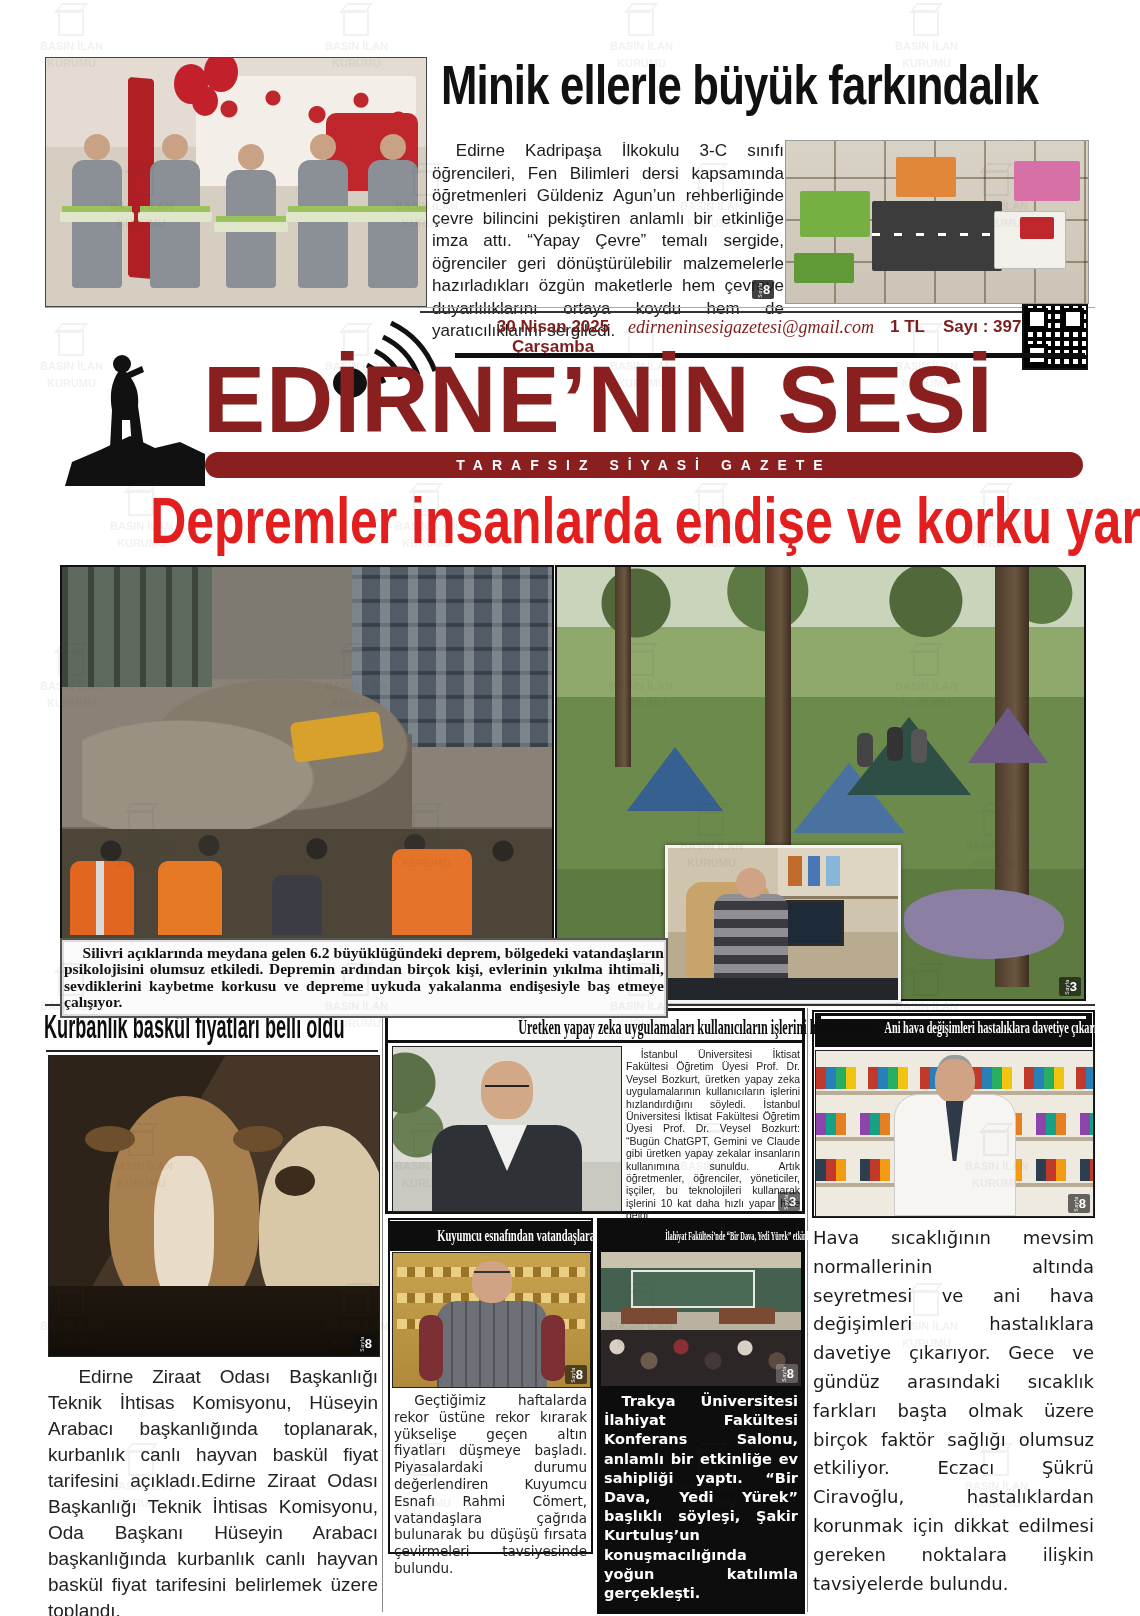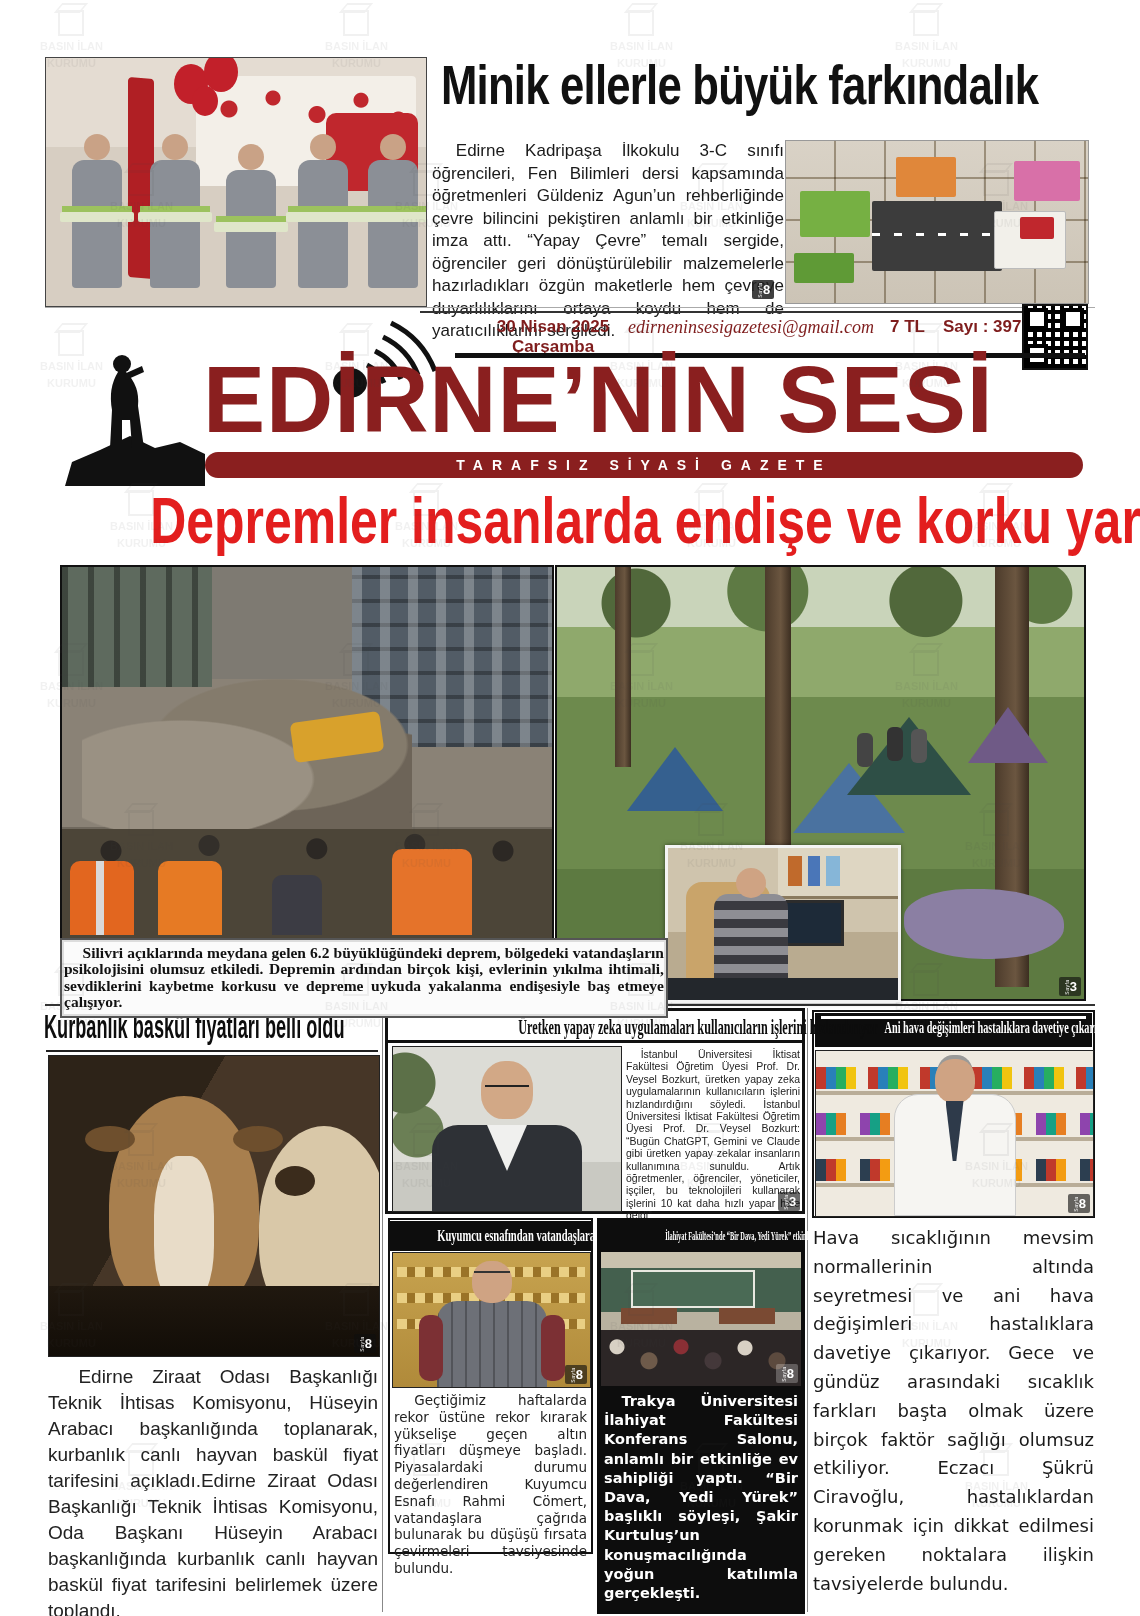--- a/index.html
+++ b/index.html
@@ -286,21 +286,21 @@
       <i class="blk road"></i>
     <i class="blk h1"></i>
       <i class="blk tr"></i>
       <i class="blk pk"></i>
   </div>
 
   <div class="abs hline" style="left:45px;top:307px;width:1050px;height:1px;background:#aaa;"></div>
   <div class="abs" id="mast-rule1"></div>
   <div class="abs mastline" id="mast-date">30 Nisan 2025 Çarşamba</div>
   <div class="abs mastline serif" id="mast-email">edirneninsesigazetesi@gmail.com</div>
-  <div class="abs mastline" id="mast-price">7 TL</div>
+  <div class="abs mastline" id="mast-price">1 TL</div>
   <div class="abs mastline" id="mast-issue">Sayı : 3979</div>
   <div class="abs" id="qr">
       <i class="q1"></i>
       <i class="q2"></i>
       <i class="q3"></i>
     </div>
   <div class="abs" id="mast-rule2"></div>
 
   <div class="abs" style="left:60px;top:336px;width:150px;height:150px;">
     <svg width="150" height="150" viewBox="0 0 150 150">

